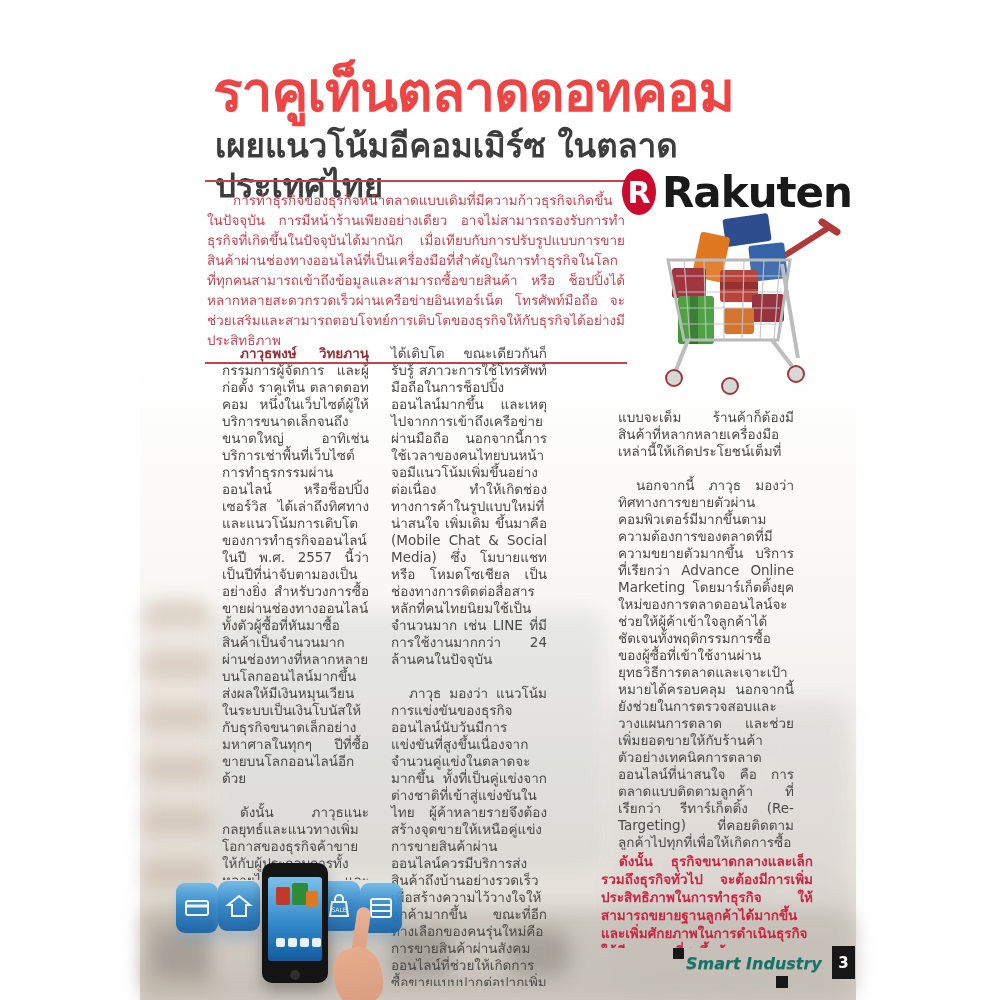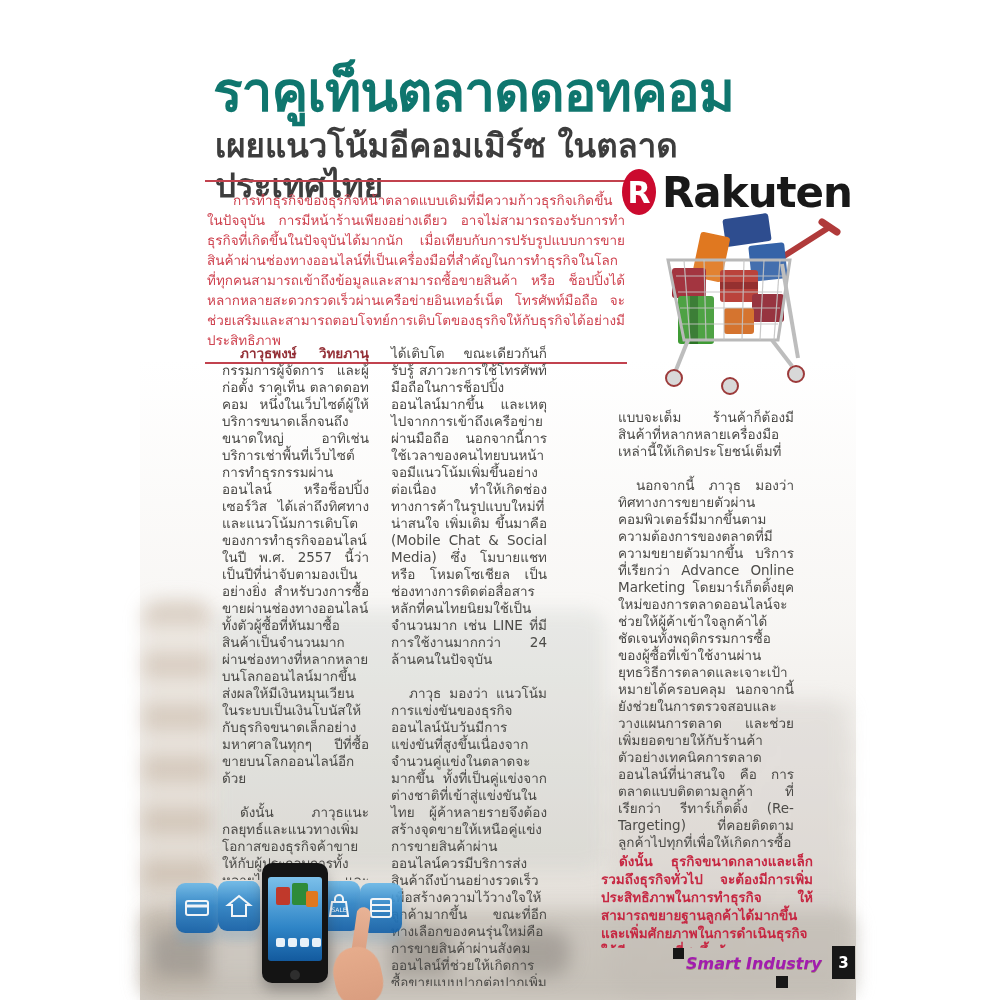--- a/index.html
+++ b/index.html
@@ -13,21 +13,21 @@
   .blob-shelves-left{left:142px;top:600px;width:70px;height:400px;
     background:repeating-linear-gradient(180deg,rgba(176,152,128,.40) 0 26px,rgba(210,196,180,.25) 26px 52px);}
   .blob-center{left:215px;top:610px;width:390px;height:260px;background:rgba(150,162,156,.16);}
   .blob-escalator{left:610px;top:700px;width:240px;height:300px;
     background:repeating-linear-gradient(64deg,rgba(168,163,157,.38) 0 7px,rgba(232,228,222,.25) 7px 16px);}
   .blob-bottom{left:140px;top:910px;width:716px;height:90px;background:rgba(186,180,172,.55);}
   .blob-shelf-row{left:150px;top:930px;width:420px;height:46px;
     background:repeating-linear-gradient(90deg,rgba(140,134,128,.55) 0 60px,rgba(210,204,198,.4) 60px 120px);}
   
   .headline{position:absolute;left:213px;top:62px;width:620px;font-size:55px;line-height:60px;
-    font-weight:bold;color:#0f766e;letter-spacing:-1px;}
+    font-weight:bold;color:#ef4444;letter-spacing:-1px;}
   .subheadline{position:absolute;left:215px;top:126px;width:620px;font-size:33px;line-height:40px;
     font-weight:bold;color:#3d3d3d;}
   
   .intro{position:absolute;left:205px;top:180px;width:418px;border-top:2px solid #c2424e;
     border-bottom:2px solid #c2424e;padding:8px 2px 12px 2px;}
   .intro p{margin:0;font-size:13.5px;line-height:20px;color:#cf4350;text-align:justify;text-indent:26px;}
   
   .rak{position:absolute;left:622px;top:166px;width:230px;height:52px;display:flex;align-items:center;}
   .rak-circle{width:46px;height:46px;border-radius:50%;background:#cb0a2e;color:#fff;display:flex;
     align-items:center;justify-content:center;font-weight:bold;font-size:30px;}
@@ -42,21 +42,21 @@
   #col3{left:601px;top:392px;width:210px;height:458px;}
   .lead-name{font-weight:bold;color:#942f36;}
   .closing{position:absolute;left:601px;top:852px;width:212px;font-size:13.5px;line-height:18px;
     font-weight:bold;color:#c62742;text-align:justify;overflow:hidden;height:96px;}
   .closing p{margin:0;text-indent:18px;}
   
   .footer-square{position:absolute;background:#171717;}
   .fsq1{left:673px;top:948px;width:11px;height:11px;}
   .fsq2{left:776px;top:976px;width:12px;height:12px;}
   .mag-title{position:absolute;left:686px;top:954px;width:150px;font-size:16px;font-weight:bold;
-    font-style:italic;color:#a21caf;text-shadow:0 1px 0 rgba(90,70,0,.35);}
+    font-style:italic;color:#0f766e;text-shadow:0 1px 0 rgba(90,70,0,.35);}
   .page-box{position:absolute;left:832px;top:946px;width:23px;height:33px;background:#171717;color:#fff;
     display:flex;align-items:center;justify-content:center;font-size:15px;font-weight:bold;}
   
   .montage{position:absolute;left:140px;top:845px;width:330px;height:155px;}
   .app-icon{position:absolute;width:42px;height:50px;border-radius:9px;
     background:linear-gradient(180deg,#6db9e8 0%,#2f85c7 45%,#1662a9 100%);
     box-shadow:0 10px 10px rgba(120,160,190,.35);opacity:.93;display:flex;align-items:center;justify-content:center;}
   .app-icon svg{opacity:.95;}
   .phone{position:absolute;left:122px;top:18px;width:66px;height:120px;background:#141414;border-radius:10px;
     box-shadow:0 8px 14px rgba(60,60,60,.35);}

